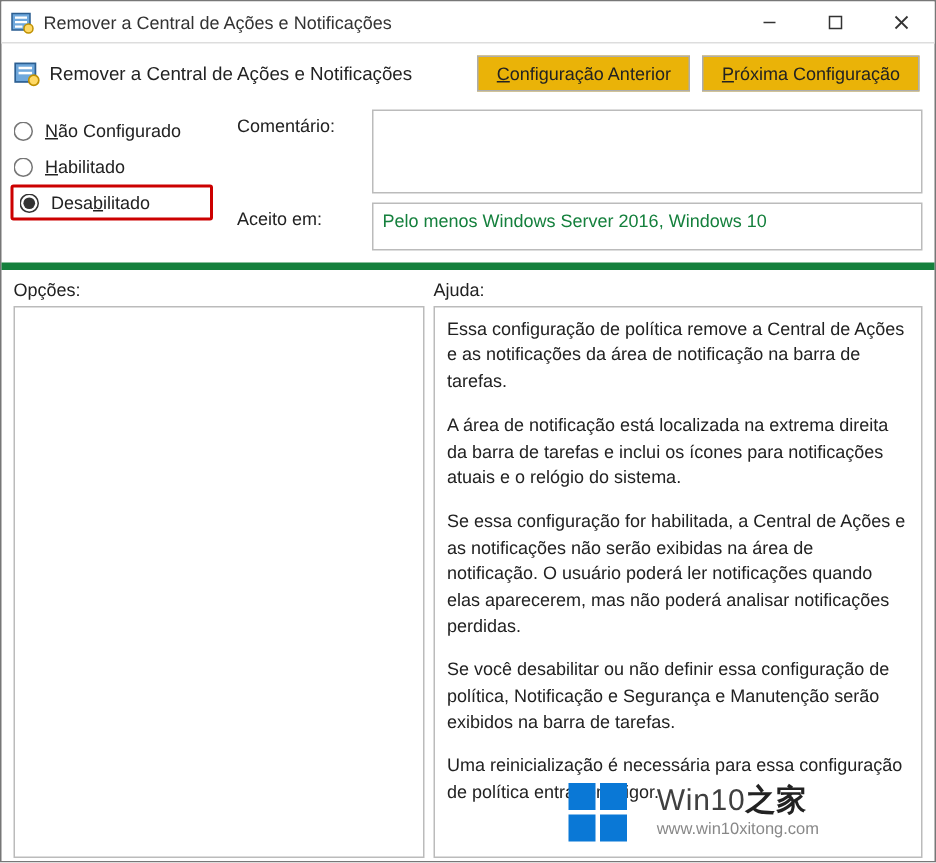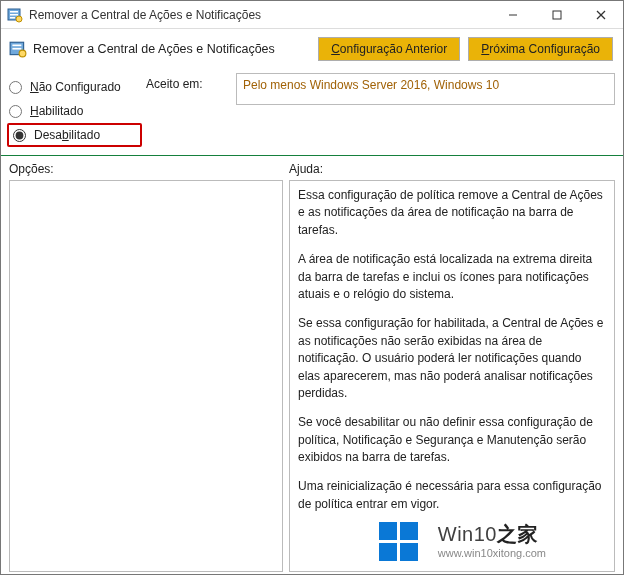--- a/index.html
+++ b/index.html
@@ -77,23 +77,23 @@
     height: 24px;
     display: inline-flex;
     align-items: center;
     justify-content: center;
     white-space: nowrap;
     color: #222;
   }
   
   .config-area {
     display: flex;
-    border-bottom: 1px solid #15803d;
+    border-bottom: 5px solid #15803d;
     padding: 4px 8px 8px 6px;
-    gap: 4px;
+    gap: 16px;
   }
   .radio-col {
     width: 135px;
     padding-top: 2px;
   }
   .radio-item {
     display: flex;
     align-items: center;
     gap: 4px;
     height: 24px;
@@ -139,21 +139,21 @@
     resize: none;
     overflow-y: scroll;
     background: #fff;
   }
   .support-box {
     flex: 1;
     height: 32px;
     border: 1px solid #bbb;
     padding: 4px 6px;
     font-size: 12px;
-    color: #a16207;
+    color: #15803d;
     overflow-y: scroll;
     background: #fff;
   }
   
   .labels-row {
     display: flex;
     padding: 6px 10px 4px 8px;
   }
   .labels-row .lbl-left {
     width: 280px;
@@ -305,20 +305,24 @@
         <input type="radio" name="cfg" style="">
         <span><u class="shortcut">H</u>abilitado</span>
       </label>
       <label class="radio-item highlight">
         <input type="radio" name="cfg" checked="" style="">
         <span>Desa<u class="shortcut">b</u>ilitado</span>
       </label>
     </div>
     <div class="right-col">
       <div class="field-row">
+        <div class="field-label">Comentário:</div>
+        <textarea class="textarea-box" value="" style=""></textarea>
+      </div>
+      <div class="field-row">
         <div class="field-label">Aceito em:</div>
         <div class="support-box">
           <span>Pelo menos Windows Server 2016, Windows 10</span>
         </div>
       </div>
     </div>
   </div>
 
   <div class="labels-row">
     <div class="lbl-left">Opções:</div>

